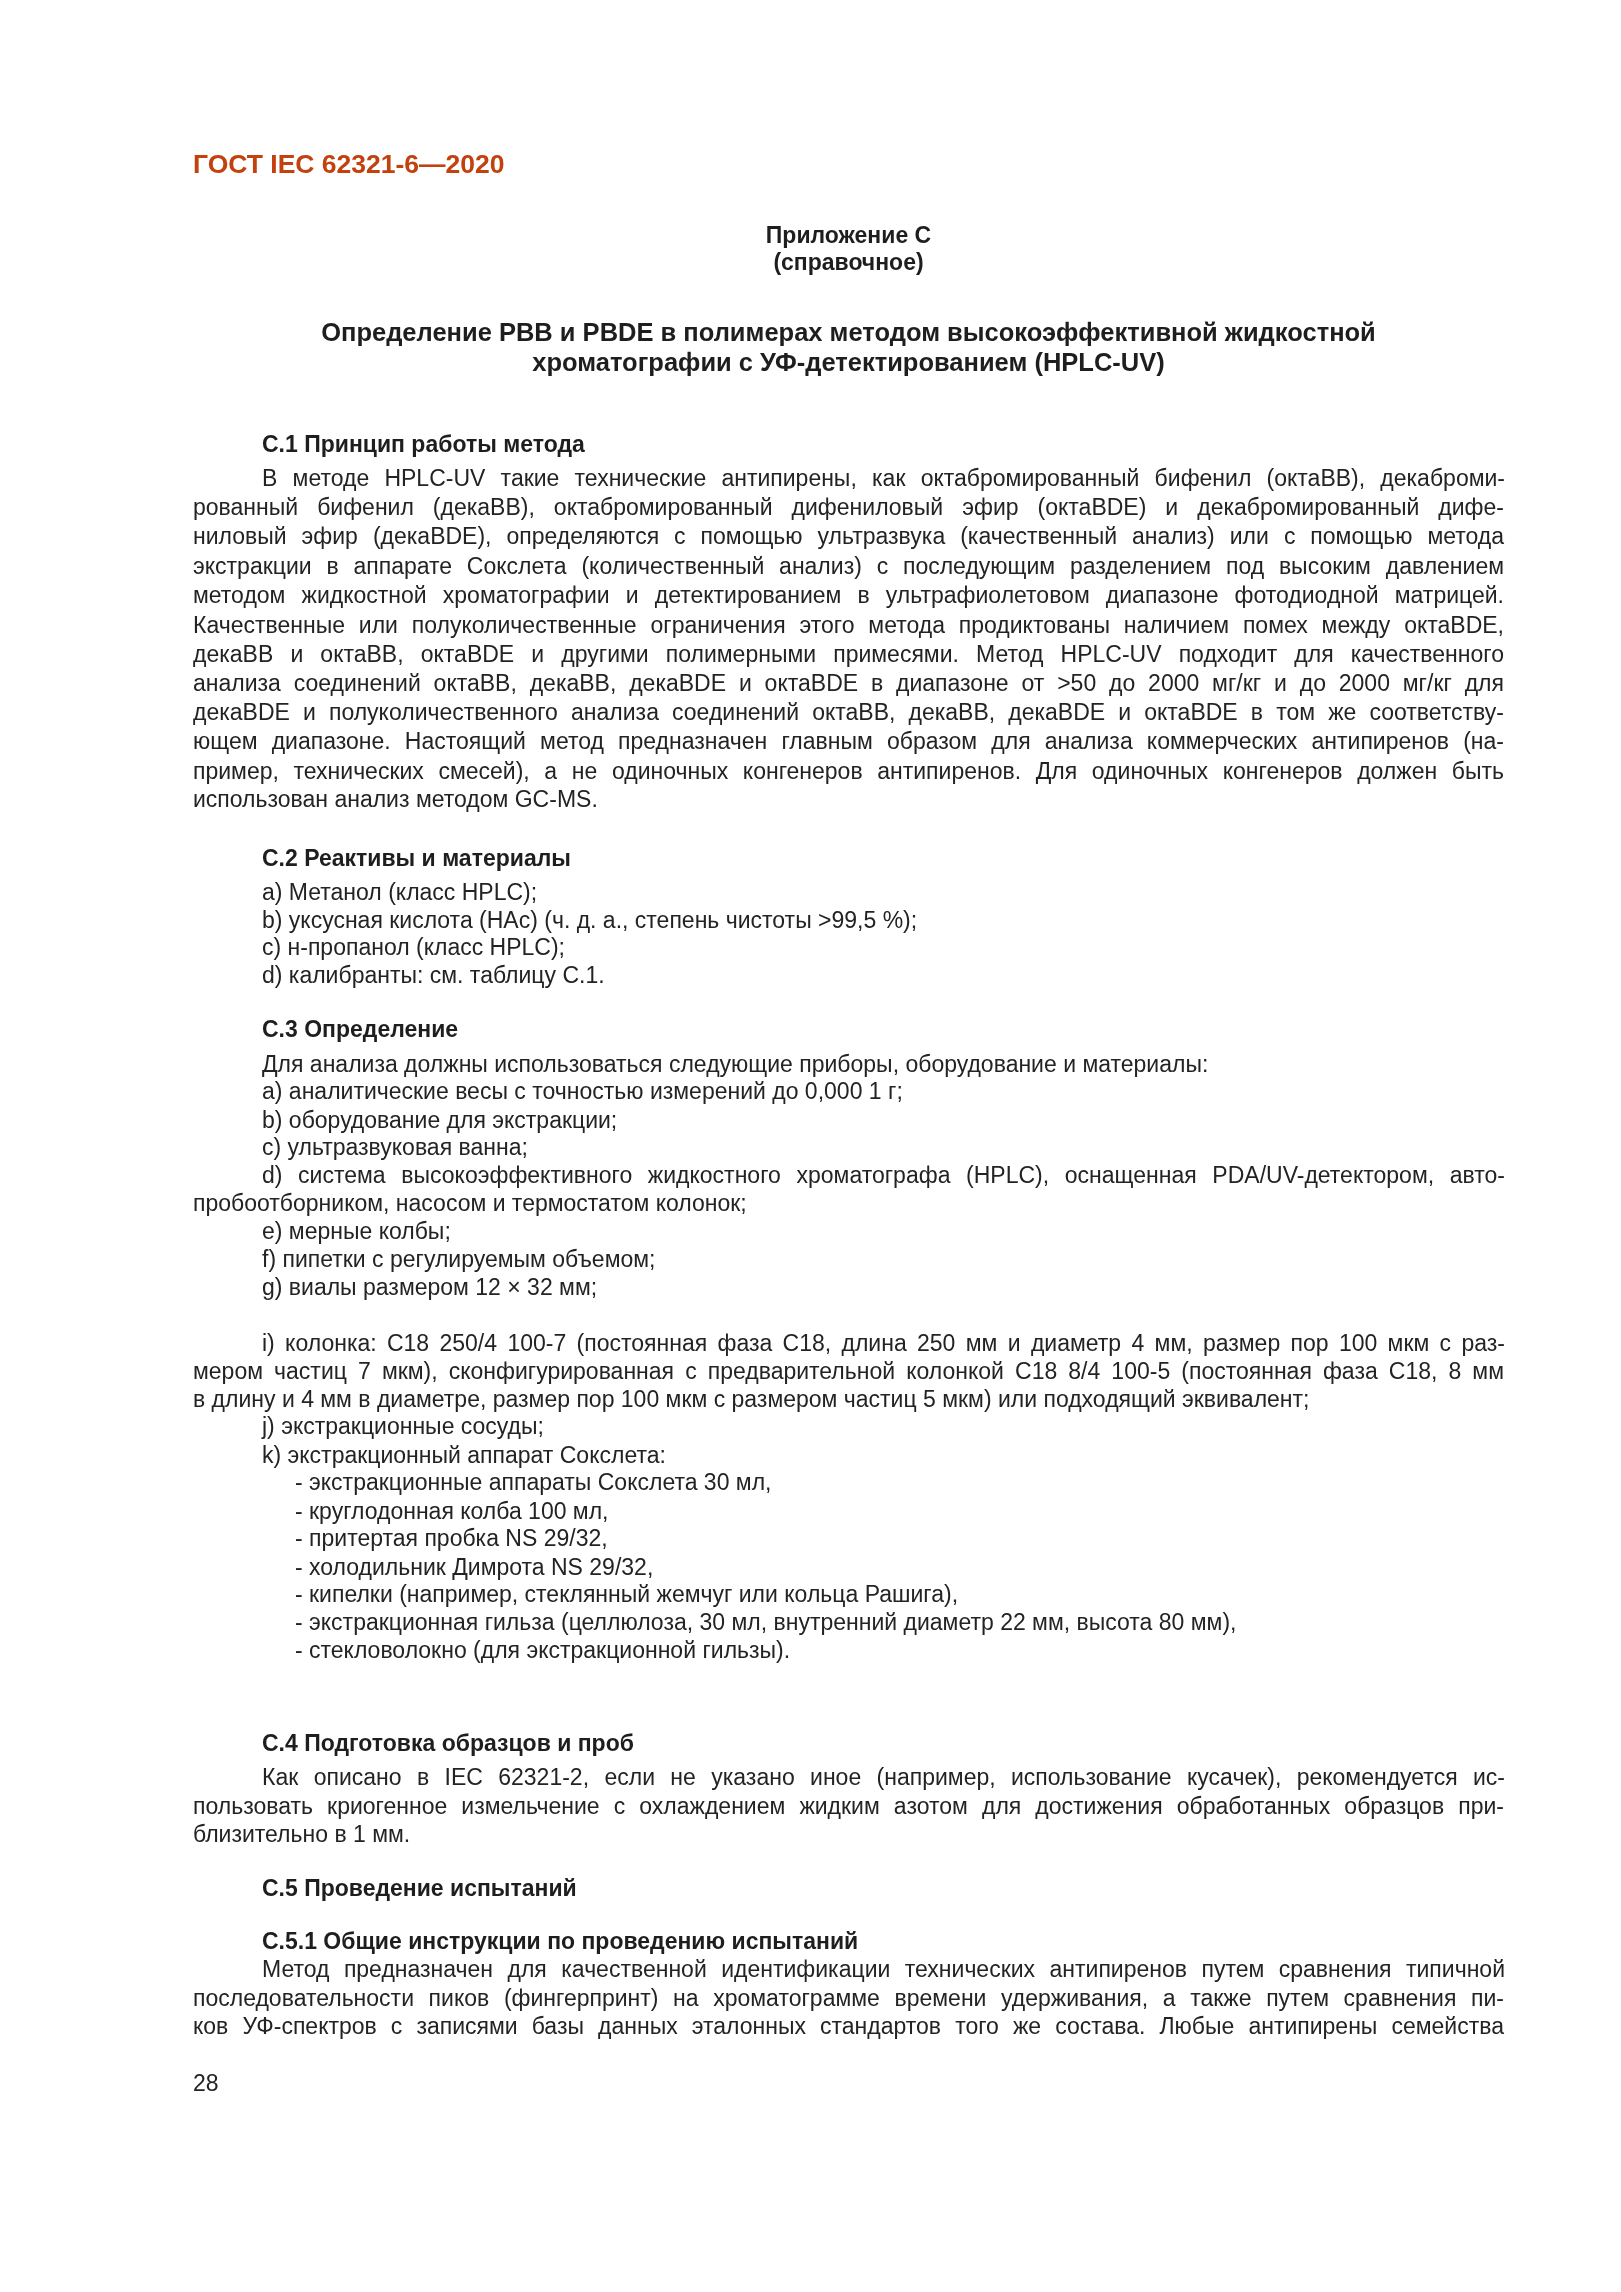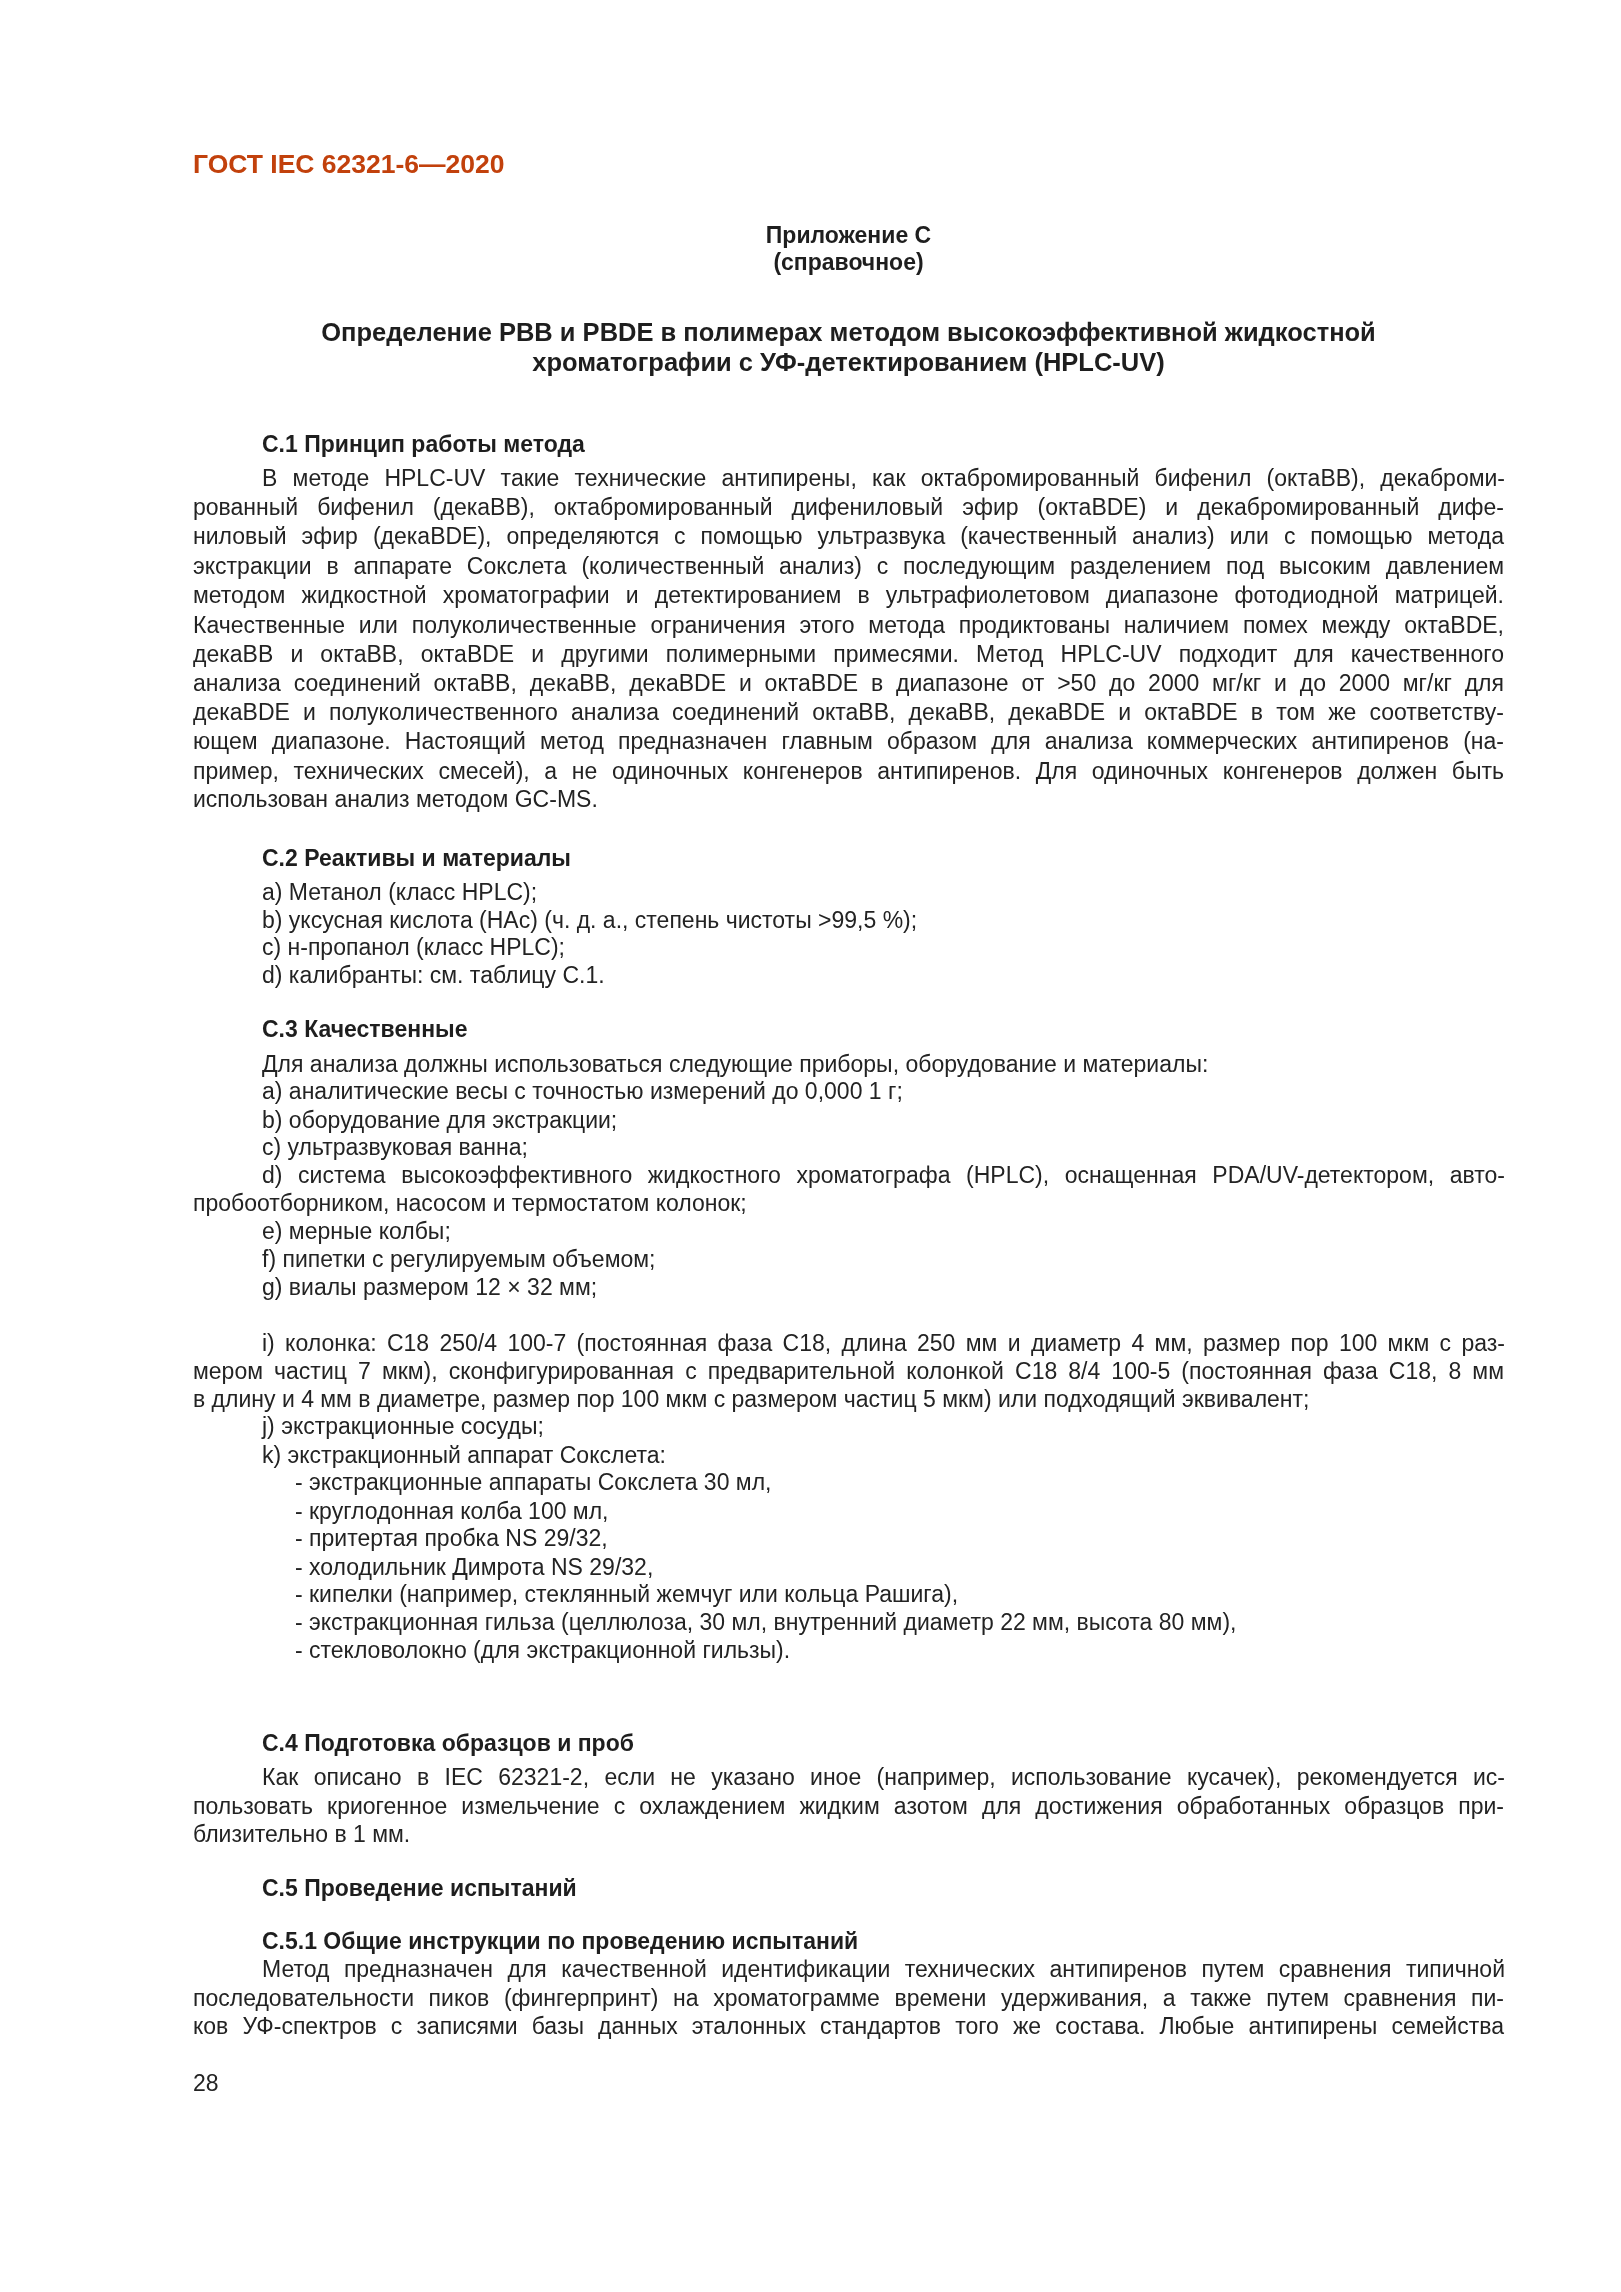--- a/index.html
+++ b/index.html
@@ -43,21 +43,21 @@
   <div class="ln j" style="top:728px;">ющем диапазоне. Настоящий метод предназначен главным образом для анализа коммерческих антипиренов (на-</div>
   <div class="ln j" style="top:758px;">пример, технических смесей), а не одиночных конгенеров антипиренов. Для одиночных конгенеров должен быть</div>
   <div class="ln" style="top:786px;">использован анализ методом GC-MS.</div>
 
   <div class="h" style="top:845px;">С.2 Реактивы и материалы</div>
   <div class="ln ind" style="top:879px;">a) Метанол (класс HPLC);</div>
   <div class="ln ind" style="top:907px;">b) уксусная кислота (HAc) (ч. д. а., степень чистоты &gt;99,5 %);</div>
   <div class="ln ind" style="top:934px;">c) н-пропанол (класс HPLC);</div>
   <div class="ln ind" style="top:962px;">d) калибранты: см. таблицу С.1.</div>
 
-  <div class="h" style="top:1016px;">С.3 Качественные</div>
+  <div class="h" style="top:1016px;">С.3 Определение</div>
   <div class="ln ind" style="top:1051px;">Для анализа должны использоваться следующие приборы, оборудование и материалы:</div>
   <div class="ln ind" style="top:1078px;">a) аналитические весы с точностью измерений до 0,000 1 г;</div>
   <div class="ln ind" style="top:1107px;">b) оборудование для экстракции;</div>
   <div class="ln ind" style="top:1134px;">c) ультразвуковая ванна;</div>
   <div class="ln" style="top:1190px;">пробоотборником, насосом и термостатом колонок;</div>
   <div class="ln j ind" style="top:1162px;">d) система высокоэффективного жидкостного хроматографа (HPLC), оснащенная PDA/UV-детектором, авто-</div>
   <div class="ln ind" style="top:1218px;">e) мерные колбы;</div>
   <div class="ln ind" style="top:1246px;">f) пипетки с регулируемым объемом;</div>
   <div class="ln ind" style="top:1274px;">g) виалы размером 12 × 32 мм;</div>
   <div class="ln j ind" style="top:1330px;">i) колонка: С18 250/4 100-7 (постоянная фаза С18, длина 250 мм и диаметр 4 мм, размер пор 100 мкм с раз-</div>

